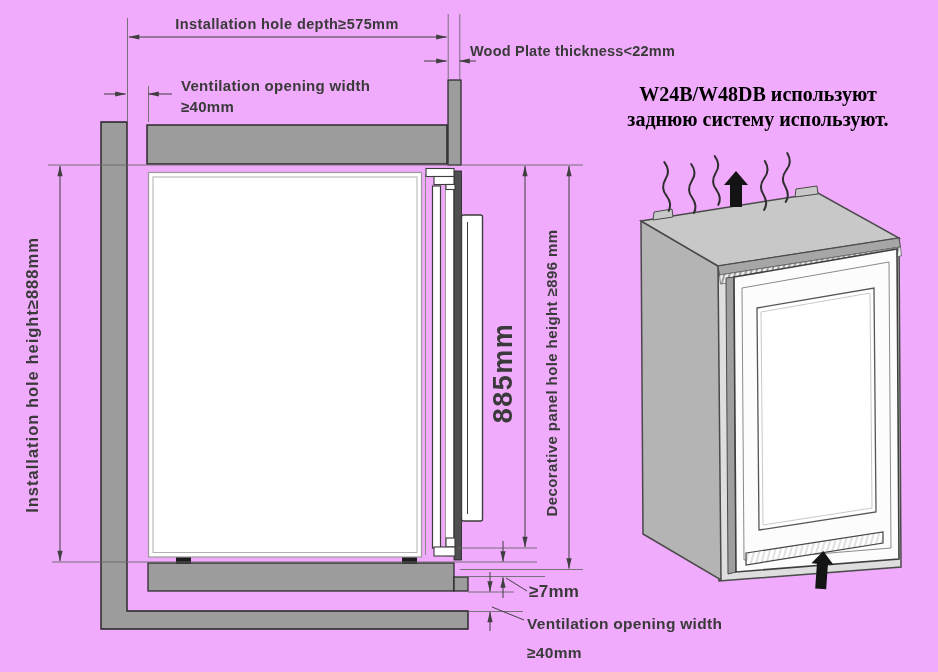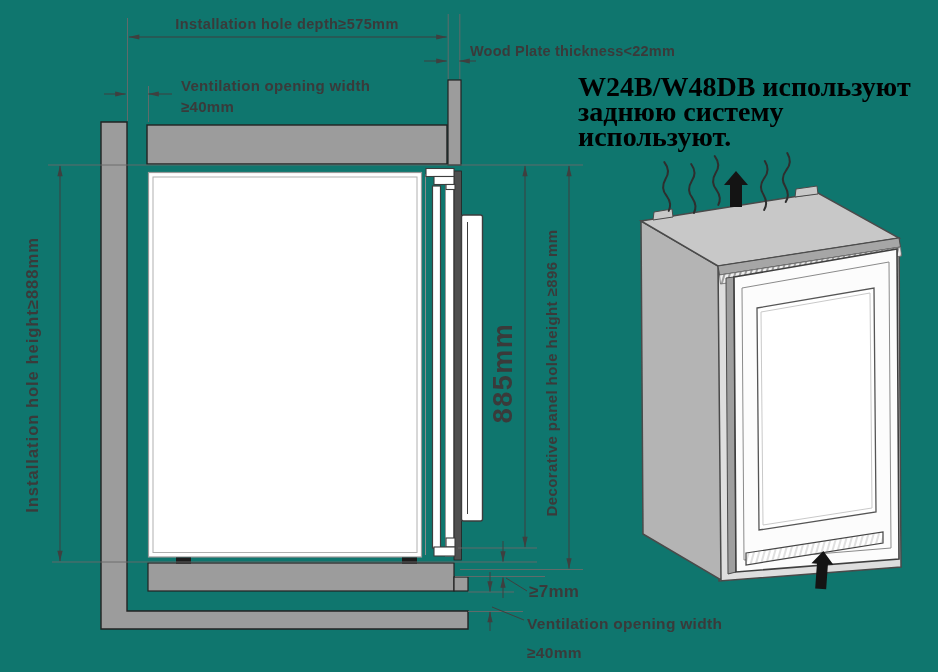--- a/index.html
+++ b/index.html
@@ -1,22 +1,22 @@
 <!DOCTYPE html>
 <html><head>
 <meta charset="utf-8">
 <style>
   html,body{margin:0;padding:0;background:#ffffff;}
-  #stage{position:relative;width:938px;height:672px;background:#0f766e;overflow:hidden;
+  #stage{position:relative;width:938px;height:672px;background:#f0abfc;overflow:hidden;
          font-family:"Liberation Sans","DejaVu Sans",sans-serif;}
   #stage svg{position:absolute;left:0;top:0;}
   .dimtext{fill:#3a3a3a;font-family:"Liberation Sans","DejaVu Sans",sans-serif;font-weight:600;}
-  #ru-note{position:absolute;left:578px;top:74px;width:360px;text-align:left;
+  #ru-note{position:absolute;left:578px;top:82px;width:360px;text-align:center;
            font-family:"Liberation Serif","DejaVu Serif",serif;font-weight:bold;
-           font-size:28px;line-height:25px;color:#000;}
+           font-size:20px;line-height:25px;color:#000;}
 </style>
 </head>
 <body>
 
 <div id="stage">
 
 <svg width="938" height="672" viewBox="0 0 938 672">
   <defs>
     <marker id="arr" viewBox="0 0 10 6" refX="9.5" refY="3" markerWidth="13" markerHeight="6.5" markerUnits="userSpaceOnUse" orient="auto-start-reverse">
       <path d="M0,0.6 L10,3 L0,5.4 Z" fill="#3f3f3f"></path>

